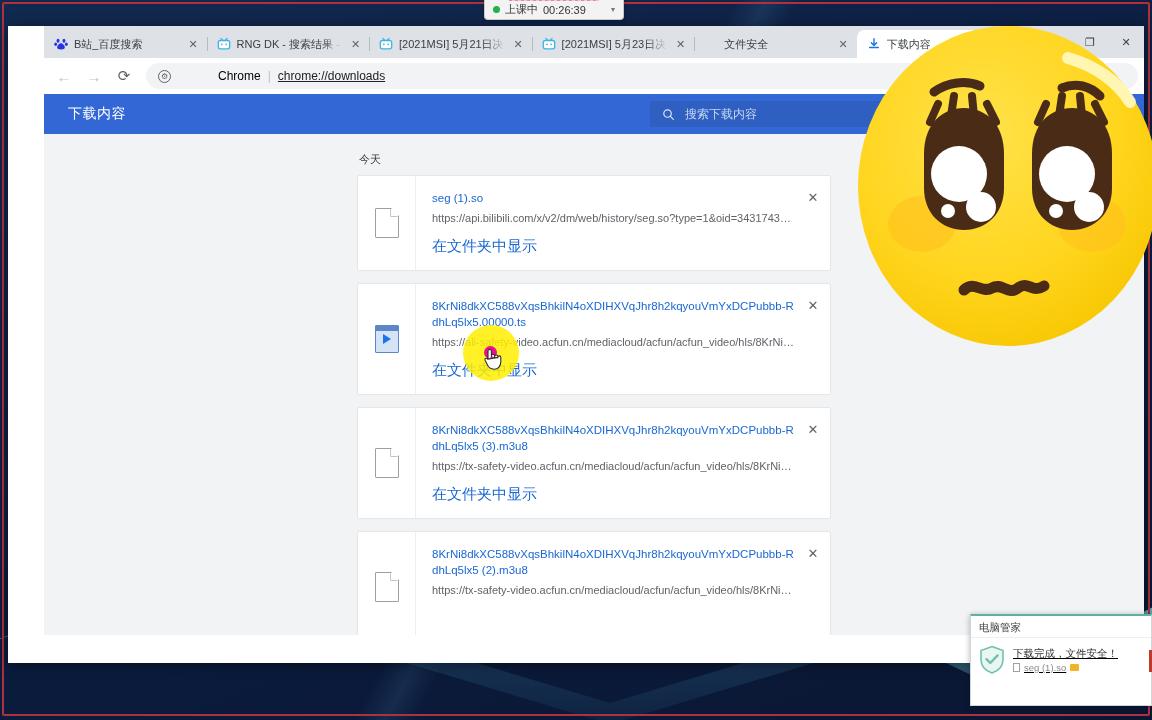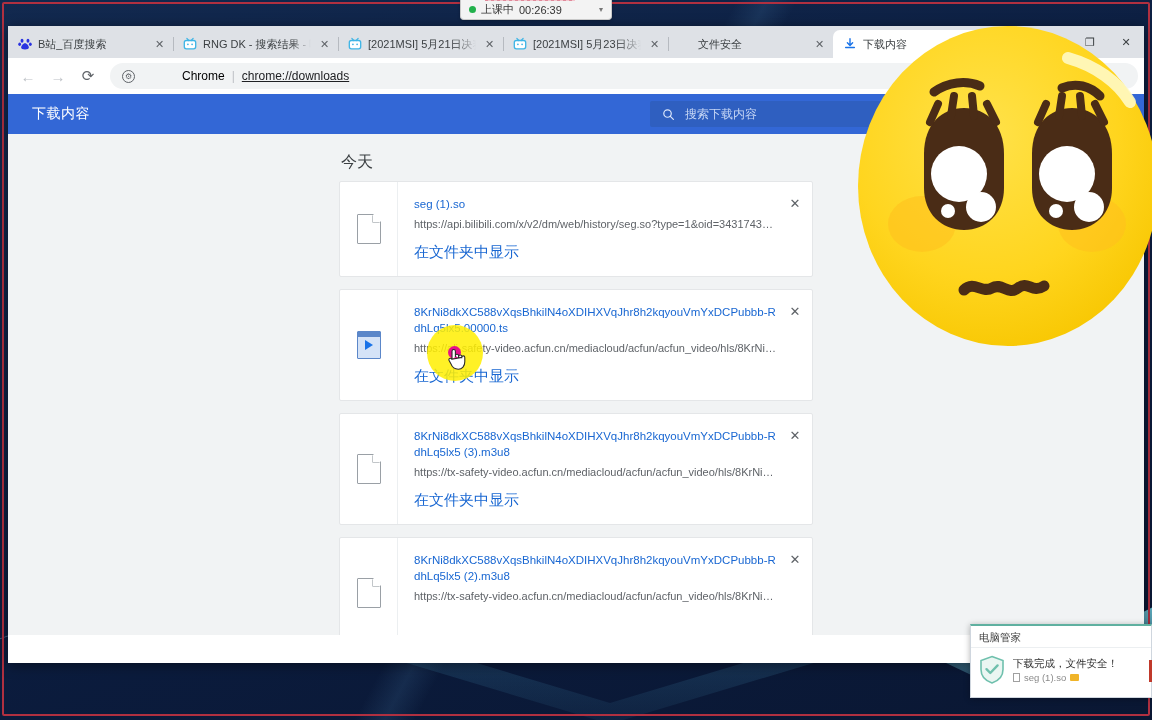--- a/index.html
+++ b/index.html
@@ -37,42 +37,43 @@
     border-radius: 60% 0 0 0;
   }
   #red-frame {
     position: absolute; inset: 2px 2px 4px 2px;
     border: 2px solid #b03040; border-radius: 2px;
     pointer-events: none;
   }
 
   
   #class-status {
-    position: absolute; left: 460px; top: 0; z-index: 60;
-    width: 152px; height: 20px;
+    position: absolute; left: 484px; top: 0; z-index: 60;
+    width: 140px; height: 20px;
     background: #f3f3f3; border: 1px solid #c9c9c9;
     border-top: none; border-radius: 0 0 4px 4px;
     display: flex; align-items: center; gap: 5px;
     padding: 9px 8px;
     font-size: 11px; color: #333;
     box-shadow: 0 1px 3px rgba(0,0,0,.25);
   }
   #class-status::before {
     content: ""; position: absolute; left: 24px; top: -3px;
     width: 90px; height: 4px;
     background: repeating-linear-gradient(90deg,#e08a9a 0 3px, #f3c6ce 3px 6px);
   }
   .green-dot { width: 7px; height: 7px; border-radius: 50%; background: #22b14c; flex: none; }
   .caret-small { margin-left: auto; font-size: 8px; color: #777; }
 
   
   #chrome-window {
     position: absolute; left: 8px; top: 26px; width: 1136px; height: 637px;
     background: #fff; overflow: hidden;
     box-shadow: 0 2px 12px rgba(0,0,0,.45);
+    padding-left: 36px;
   }
 
   
   #tabstrip {
     height: 32px; background: #dee1e6;
     display: flex; align-items: flex-end; position: relative;
   }
   .tab {
     position: relative;
     height: 28px; min-width: 0;
@@ -187,21 +188,21 @@
   #dl-search input {
     background: transparent; border: none; outline: none;
     color: #dbe6fb; font-size: 12px; width: 100%;
     font-family: inherit;
   }
   #dl-search input::placeholder { color: #c7d7f5; }
 
   #dl-body { padding: 18px 0 0 0; height: 501px; overflow: hidden; }
   .dl-group-label {
     width: 474px; margin: 0 auto 8px auto;
-    font-size: 16px; color: #3c4043; padding-left: 2px;
+    font-size: 11px; color: #3c4043; padding-left: 2px;
   }
   .dl-group-label.spaced { margin-top: 20px; }
   .dl-card {
     width: 474px; margin: 0 auto 12px auto;
     background: #fff; border: 1px solid #e4e6e8; border-radius: 2px;
     display: flex; min-height: 82px;
     position: relative;
   }
   .dl-icon-col {
     width: 58px; flex: none;
@@ -265,29 +266,29 @@
   }
 
   
   #emoji-sticker {
     position: absolute; left: 856px; top: 24px; width: 300px; height: 324px;
     z-index: 70; pointer-events: none;
   }
 
   
   #toast {
-    position: absolute; right: 0; bottom: 22px; width: 182px; height: 74px;
+    position: absolute; right: 0; bottom: 14px; width: 182px; height: 92px;
     background: #fff; border: 1px solid #cfd6de; border-top: 2px solid #5fb0a0;
     z-index: 80; box-shadow: 0 1px 6px rgba(0,0,0,.3);
   }
   #toast-title {
     font-size: 10.5px; color: #3d3d3d; padding: 5px 8px 2px 8px;
     border-bottom: 1px solid #eceff1;
   }
-  #toast-body { display: flex; align-items: center; gap: 8px; padding: 7px 8px; }
+  #toast-body { display: flex; align-items: center; gap: 8px; padding: 7px 8px; text-decoration: underline; }
   #shield {
     width: 26px; height: 29px; flex: none; position: relative;
   }
   #toast-msg { font-size: 10.5px; color: #2f2f2f; line-height: 14px; }
   #toast-file { font-size: 9.5px; color: #8a8a8a; display: flex; align-items: center; gap: 4px; margin-top: 2px; }
   .mini-file {
     width: 7px; height: 9px; border: 1px solid #a0a0a0; display: inline-block; flex: none;
   }
   .mini-folder { width: 9px; height: 7px; background: #f0b429; border-radius: 1px; display: inline-block; flex: none; }
   #toast-side { position: absolute; right: -1px; top: 34px; width: 3px; height: 22px; background: #c0392b; }

